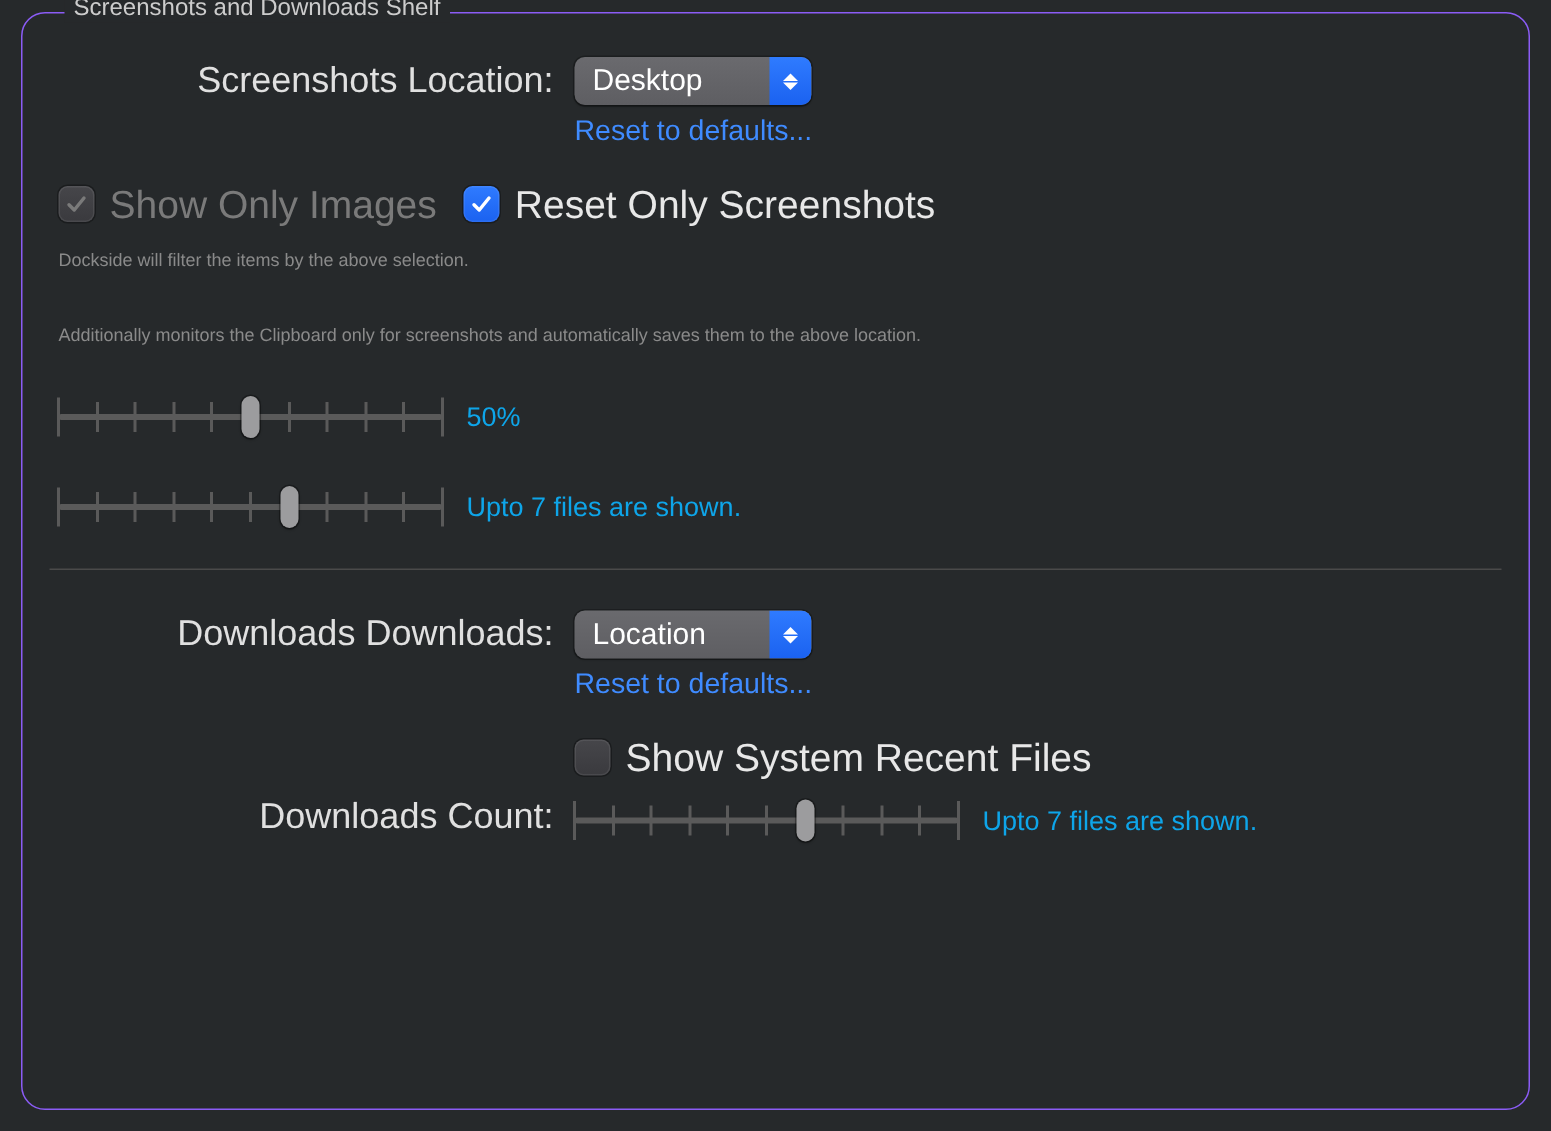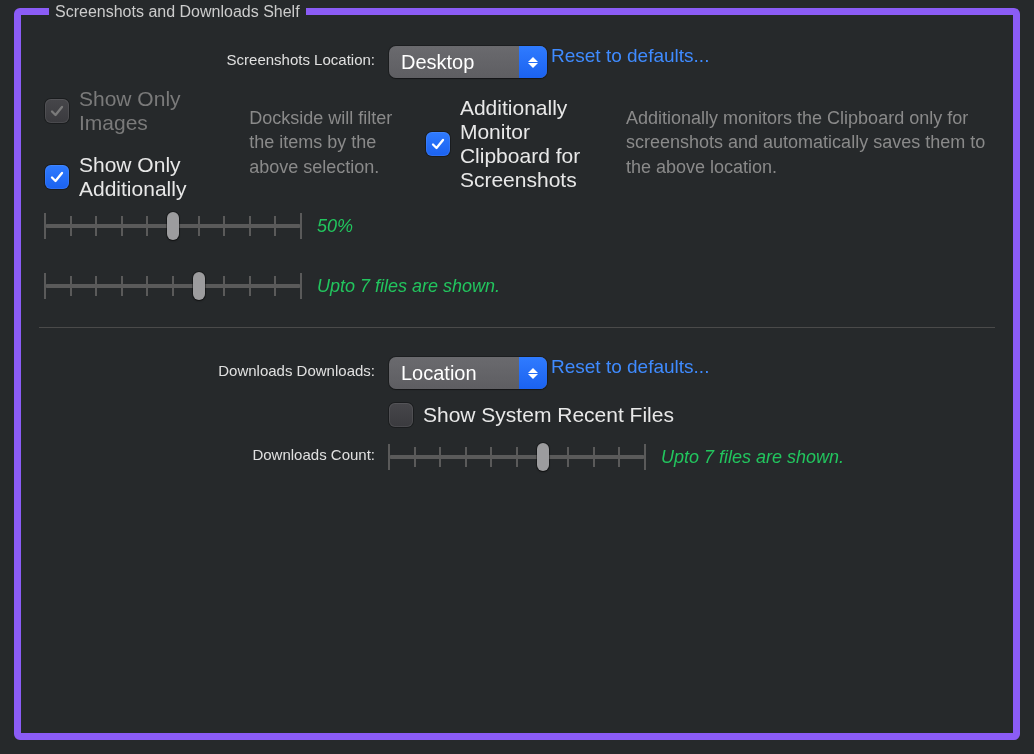--- a/index.html
+++ b/index.html
@@ -11,22 +11,22 @@
     }
     body {
       width: 1034px;
       height: 754px;
       background: #26292b;
       color: #ddd;
       padding: 8px 14px 14px 14px;
     }
     .group-box {
       position: relative;
-      border: 7px solid #8b5cf6;
-      border-radius: 6px;
+      border: 1px solid #8b5cf6;
+      border-radius: 16px;
       width: 100%;
       height: 100%;
       padding: 28px 24px 20px 24px;
     }
     .group-title {
       position: absolute;
       top: -12px;
       left: 28px;
       background: #26292b;
       padding: 0 6px;
@@ -37,28 +37,28 @@
     .row {
       display: flex;
       align-items: flex-start;
       margin-bottom: 6px;
     }
     .label-col {
       width: 344px;
       flex-shrink: 0;
       text-align: right;
       padding-right: 14px;
-      font-size: 15px;
+      font-size: 24px;
       color: #e0e0e0;
       line-height: 34px;
     }
     .control-col {
       flex: 1;
       display: flex;
-      flex-direction: row;
+      flex-direction: column;
       gap: 4px;
     }
     .control-line {
       display: flex;
       align-items: center;
       gap: 18px;
       min-height: 34px;
       flex-wrap: wrap;
     }
     
@@ -101,21 +101,21 @@
       cursor: pointer;
       margin-top: 2px;
       margin-bottom: 14px;
       display: inline-block;
     }
     
     .check-item {
       display: inline-flex;
       align-items: center;
       gap: 10px;
-      font-size: 21px;
+      font-size: 26px;
       color: #e8e8e8;
     }
     .check-item.disabled {
       color: #7a7a7a;
     }
     .check {
       width: 24px;
       height: 24px;
       border-radius: 6px;
       display: inline-flex;
@@ -127,23 +127,23 @@
     .check.off {
       background: linear-gradient(#46464a, #3a3a3e);
     }
     .check.on {
       background: linear-gradient(#2f7bff, #1b62f0);
     }
     .check svg { width: 16px; height: 16px; }
     .check.off svg path { stroke: #7a7a7a; }
     .hint {
       color: #8a8a8a;
-      font-size: 18px;
+      font-size: 12px;
       line-height: 1.35;
-      margin-top: 19px;
+      margin-top: 8px;
       margin-bottom: 16px;
     }
     .filters-block .hint { margin-bottom: 22px; }
     
     .slider-row {
       display: flex;
       align-items: center;
       gap: 16px;
       margin-top: 6px;
       margin-bottom: 22px;
@@ -175,22 +175,21 @@
       top: 50%;
       width: 12px;
       height: 28px;
       background: #9c9c9e;
       border-radius: 6px;
       transform: translate(-50%, -50%);
       box-shadow: 0 0 0 1px rgba(0,0,0,.3), 0 1px 2px rgba(0,0,0,.4);
     }
     .slider-text {
       font-size: 18px;
-      color: #22c55e;
-      font-style: italic;
+      color: #0ea5e9;
     }
     .divider {
       height: 1px;
       background: #4a4a4a;
       margin: 6px -6px 26px -6px;
     }
   </style>
 </head>
 <body>
 
@@ -223,35 +222,25 @@
               </svg>
           </span>
           <span>Show Only Images</span>
         </span>
         <span class="check-item">
           <span class="check on">
             <svg viewBox="0 0 16 16">
                 <path d="M3 8.5 L6.5 12 L13 4" stroke="#fff" stroke-width="2.3" fill="none" stroke-linecap="round" stroke-linejoin="round"></path>
               </svg>
           </span>
-          <span>Show Only Additionally</span>
+          <span>Reset Only Screenshots</span>
         </span>
       </div>
       <div class="hint">Dockside will filter the items by the above selection.</div>
 
-      <div class="control-line">
-        <span class="check-item">
-          <span class="check on">
-            <svg viewBox="0 0 16 16">
-                <path d="M3 8.5 L6.5 12 L13 4" stroke="#fff" stroke-width="2.3" fill="none" stroke-linecap="round" stroke-linejoin="round"></path>
-              </svg>
-          </span>
-          <span>Additionally Monitor Clipboard for Screenshots</span>
-        </span>
-      </div>
       <div class="hint">Additionally monitors the Clipboard only for screenshots and automatically saves them to the above location.</div>
     </div>
   </div>
 
   <div class="row">
     <div class="control-col">
       <div class="slider-row">
         <div class="slider">
           <div class="track"></div>
         <div class="tick end" style="left: 0%; transform: translateX(-50%);"></div>

